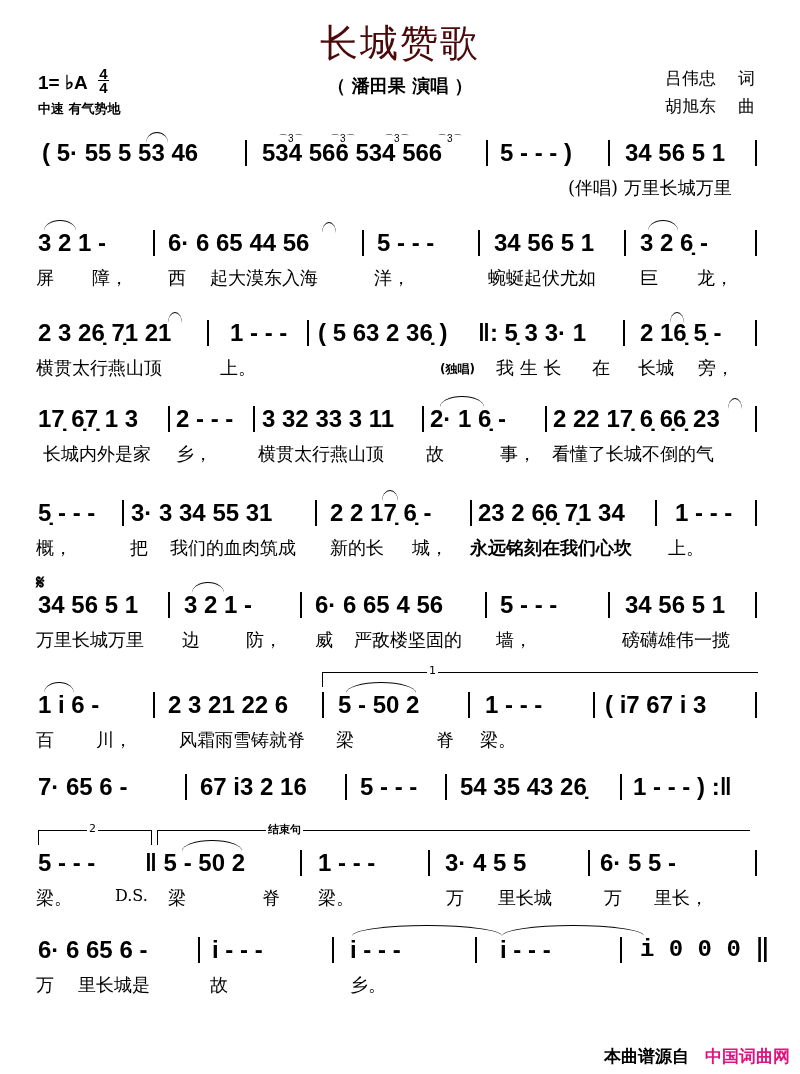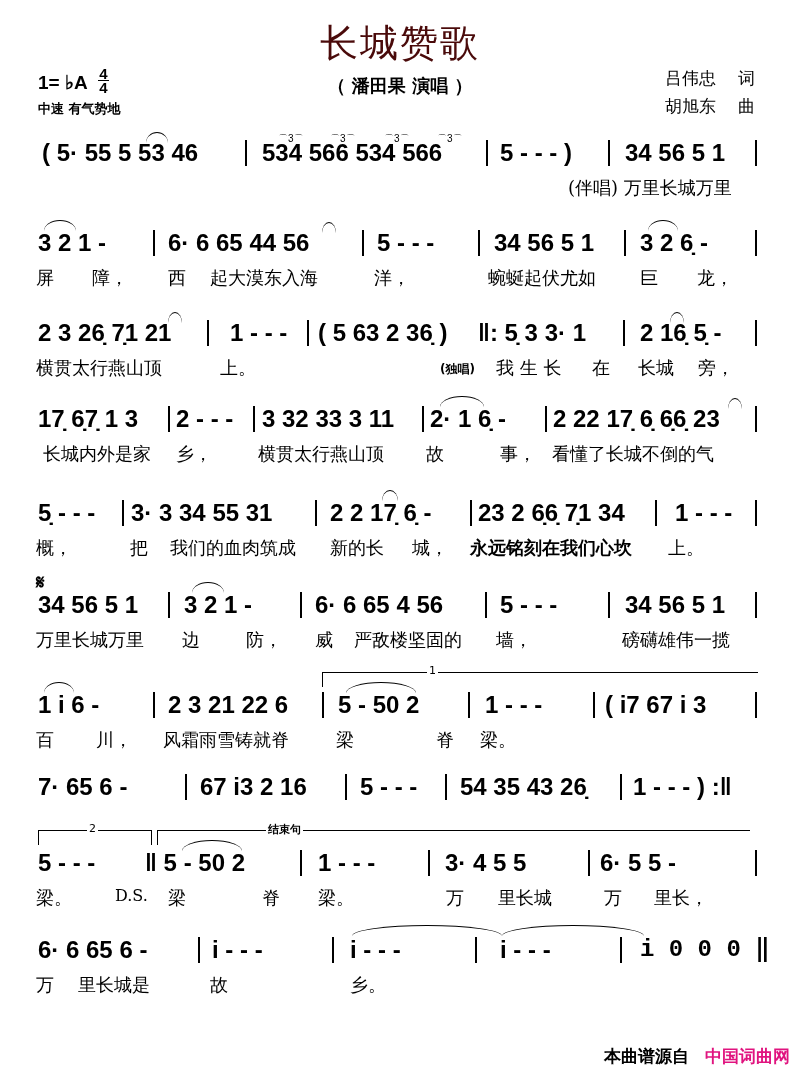--- a/index.html
+++ b/index.html
@@ -198,21 +198,21 @@
     <span class="bar" style="left:322px;"></span>
     <span class="seg" style="left:338px;">5 - 50 2</span>
     <span class="bar" style="left:468px;"></span>
     <span class="seg" style="left:485px;">1 - - -</span>
     <span class="bar" style="left:593px;"></span>
     <span class="seg" style="left:605px;">( i7 67 i 3</span>
     <span class="bar" style="left:755px;"></span>
   </div>
   <div class="lyr" style="left:36px;">百</div>
   <div class="lyr" style="left:96px;">川，</div>
-  <div class="lyr" style="left:163px;">风霜雨雪铸就脊</div>
+  <div class="lyr" style="left:179px;">风霜雨雪铸就脊</div>
   <div class="lyr" style="left:336px;">梁</div>
   <div class="lyr" style="left:436px;">脊</div>
   <div class="lyr" style="left:480px;">梁。</div>
 </div>
 
 <div class="row" style="top:772px;">
   <div class="notes">
     <span class="seg" style="left:38px;">7· 65 6 -</span>
     <span class="bar" style="left:185px;"></span>
     <span class="seg" style="left:200px;">67 i3 2 16</span>

